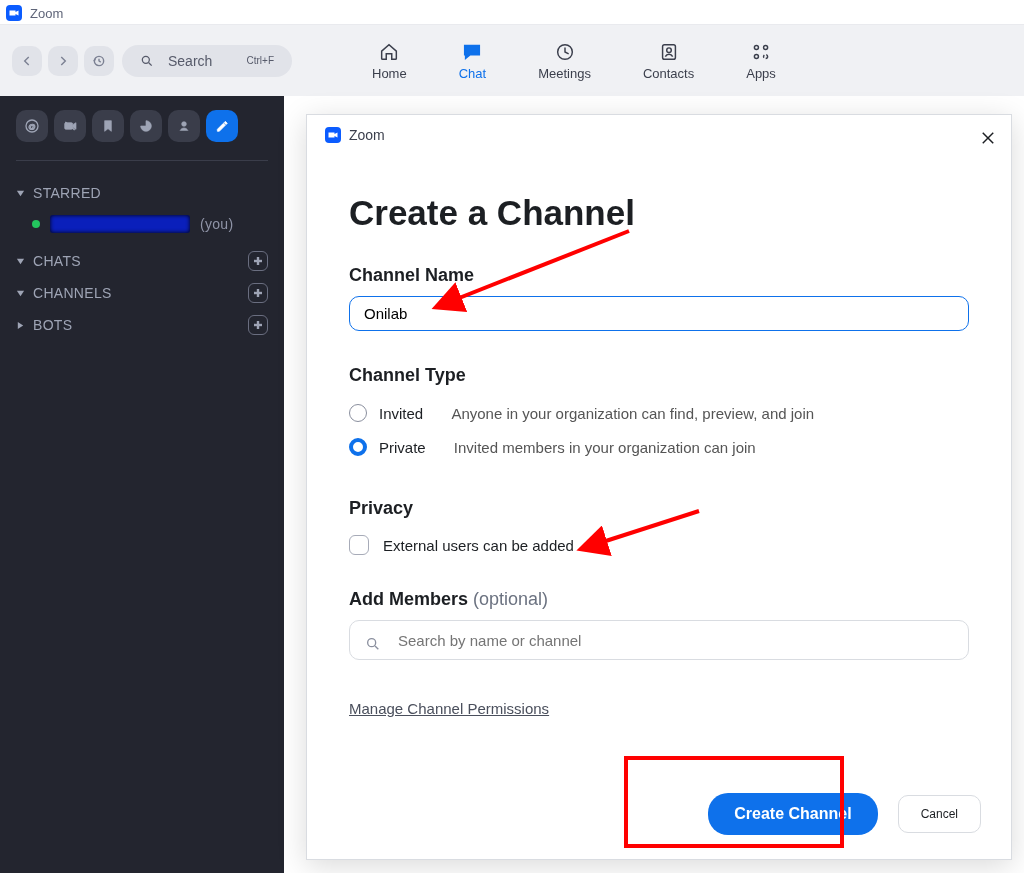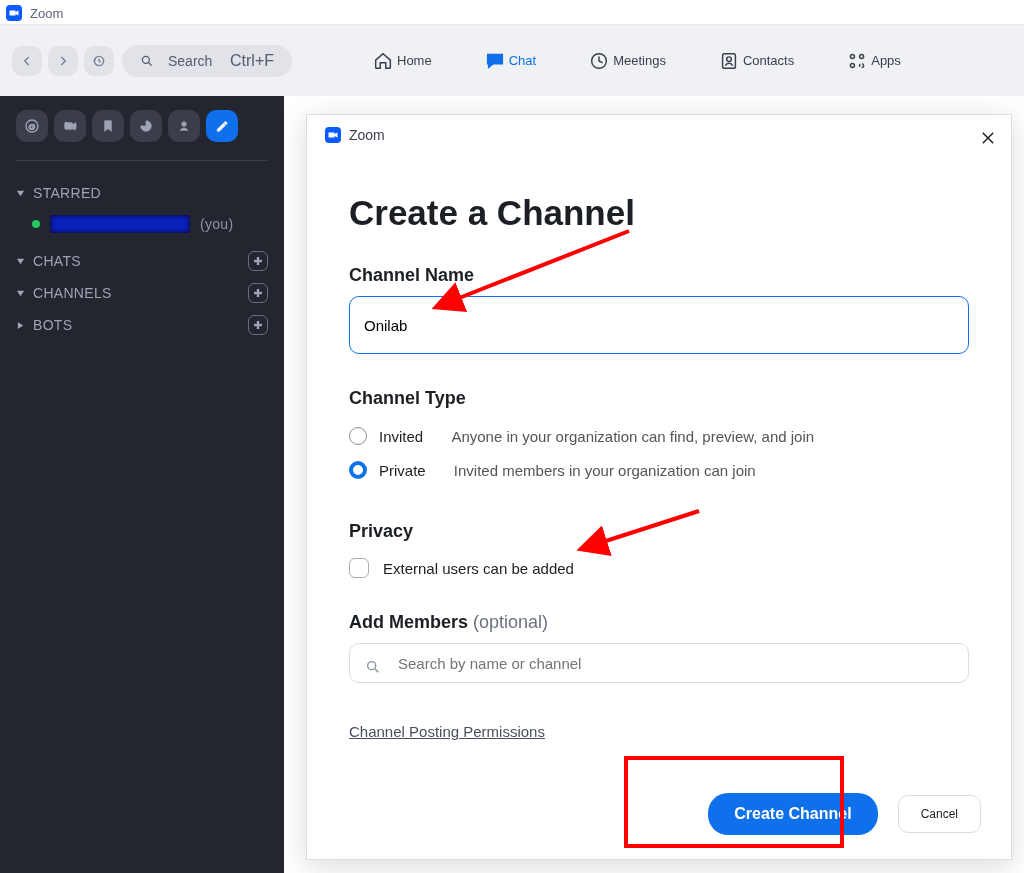--- a/index.html
+++ b/index.html
@@ -59,27 +59,27 @@
     display:flex;align-items:center;justify-content:center;cursor:default;
   }
   .navbtn svg{width:14px;height:14px;stroke:#7c8193;fill:none;stroke-width:2.4;}
   .searchbox{
     display:flex;align-items:center;gap:14px;
     background:#e1e3e9;border-radius:18px;height:32px;
     padding:0 18px;min-width:170px;color:#565a6a;
   }
   .searchbox svg{width:14px;height:14px;stroke:#565a6a;fill:none;stroke-width:2.2;}
   .searchbox .hint{font-size:14px;}
-  .searchbox .short{font-size:16px;margin-left:auto;}
+  .searchbox .short{font-size:10px;margin-left:auto;}
 
   .navtabs{
     display:flex;gap:52px;margin-left:72px;
   }
   .navtab{
-    display:flex;flex-direction:row;align-items:center;gap:3px;
+    display:flex;flex-direction:column;align-items:center;gap:3px;
     color:#3b3f4c;font-size:13px;cursor:pointer;
   }
   .navtab svg{width:22px;height:22px;stroke:#3b3f4c;fill:none;stroke-width:1.6;}
   .navtab.active{color:var(--zoom-active);}
   .navtab.active svg{stroke:var(--zoom-active);fill:var(--zoom-active);}
 
   
   .main{display:flex;height:calc(873px - 24px - 72px);}
   .sidebar{
     width:284px;background:var(--sidebar-bg);color:var(--sidebar-fg);
@@ -117,21 +117,21 @@
     padding:12px 18px 20px 18px;
   }
   .dlg-title{display:flex;align-items:center;gap:8px;font-size:14px;color:#3b3f4c;}
   .dlg-close{position:absolute;right:14px;top:14px;cursor:pointer;}
   .dlg-close svg{width:18px;height:18px;stroke:#1c1f23;stroke-width:2;fill:none;}
   .dlg-body{padding:32px 24px 0 24px;}
   .dlg-h1{font-size:35px;font-weight:700;margin:18px 0 32px 0;}
   .field-label{font-weight:600;font-size:18px;margin-bottom:10px;}
   .field-label .opt{font-weight:400;color:var(--muted);}
   .name-input{
-    width:100%;height:58px;border:1.6px solid var(--zoom-active);border-radius:10px;
+    width:100%;height:35px;border:1.6px solid var(--zoom-active);border-radius:10px;
     padding:0 14px;font-size:15px;outline:none;
   }
   .section{margin-top:34px;}
   .radio-row{display:flex;align-items:center;gap:12px;padding:8px 0;font-size:15px;}
   .radio{width:18px;height:18px;border:1.8px solid #8a8f9e;border-radius:50%;
     display:inline-flex;align-items:center;justify-content:center;cursor:pointer;}
   .radio.selected{border:4.5px solid var(--zoom-active);}
   .radio-row .desc{color:#555;}
   .check-row{display:flex;align-items:center;gap:14px;font-size:15px;padding-top:6px;}
   .checkbox{width:20px;height:20px;border:1.6px solid #a7abb8;border-radius:6px;cursor:pointer;}
@@ -397,21 +397,21 @@
           </div>
           <div class="search-wrap">
             <svg viewBox="0 0 24 24">
                 <circle cx="10" cy="10" r="6"></circle>
                 <line x1="15" y1="15" x2="20" y2="20"></line>
               </svg>
             <input class="search-input" placeholder="Search by name or channel" style="">
           </div>
         </div>
 
-        <a class="link">Channel Posting Permissions</a>
+        <a class="link">Manage Channel Permissions</a>
       </div>
 
       <div class="dlg-buttons">
         <button class="btn-primary">Create Channel</button>
         <button class="btn-secondary">Cancel</button>
       </div>
 
     </div>
 
     <div class="annot" style="left:140px;top:130px;width:210px;height:90px;">

